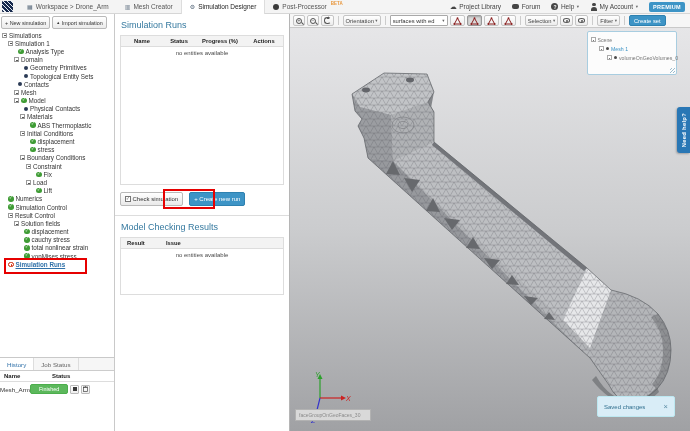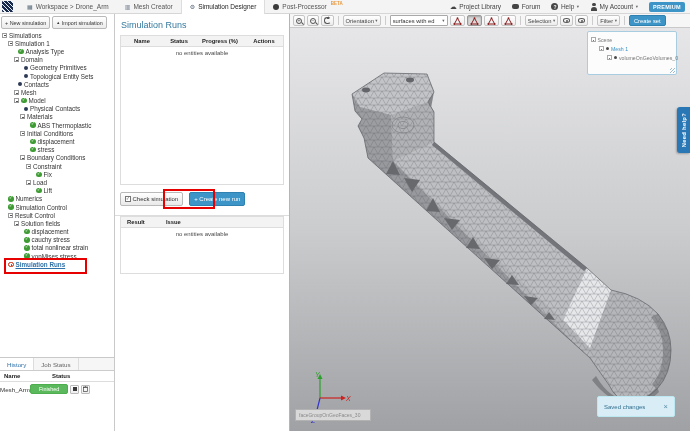--- a/index.html
+++ b/index.html
@@ -402,20 +402,21 @@
     <div class="btnrow">
       <button class="btn">
         <span class="cbx">✓</span>
         <span>Check simulation</span>
       </button>
       <button class="btn primary">+ Create new run</button>
     </div>
     <div class="red-box" id="create-annotation"></div>
 
     <div class="divider"></div>
+    <div class="panel-title">Model Checking Results</div>
 
     <div class="rtable mc">
       <div class="rthead">
 
       <span class="th">Result</span>
           <span class="th">Issue</span>
         </div>
       <div class="rempty">no entities available</div>
     </div>
   </div>

